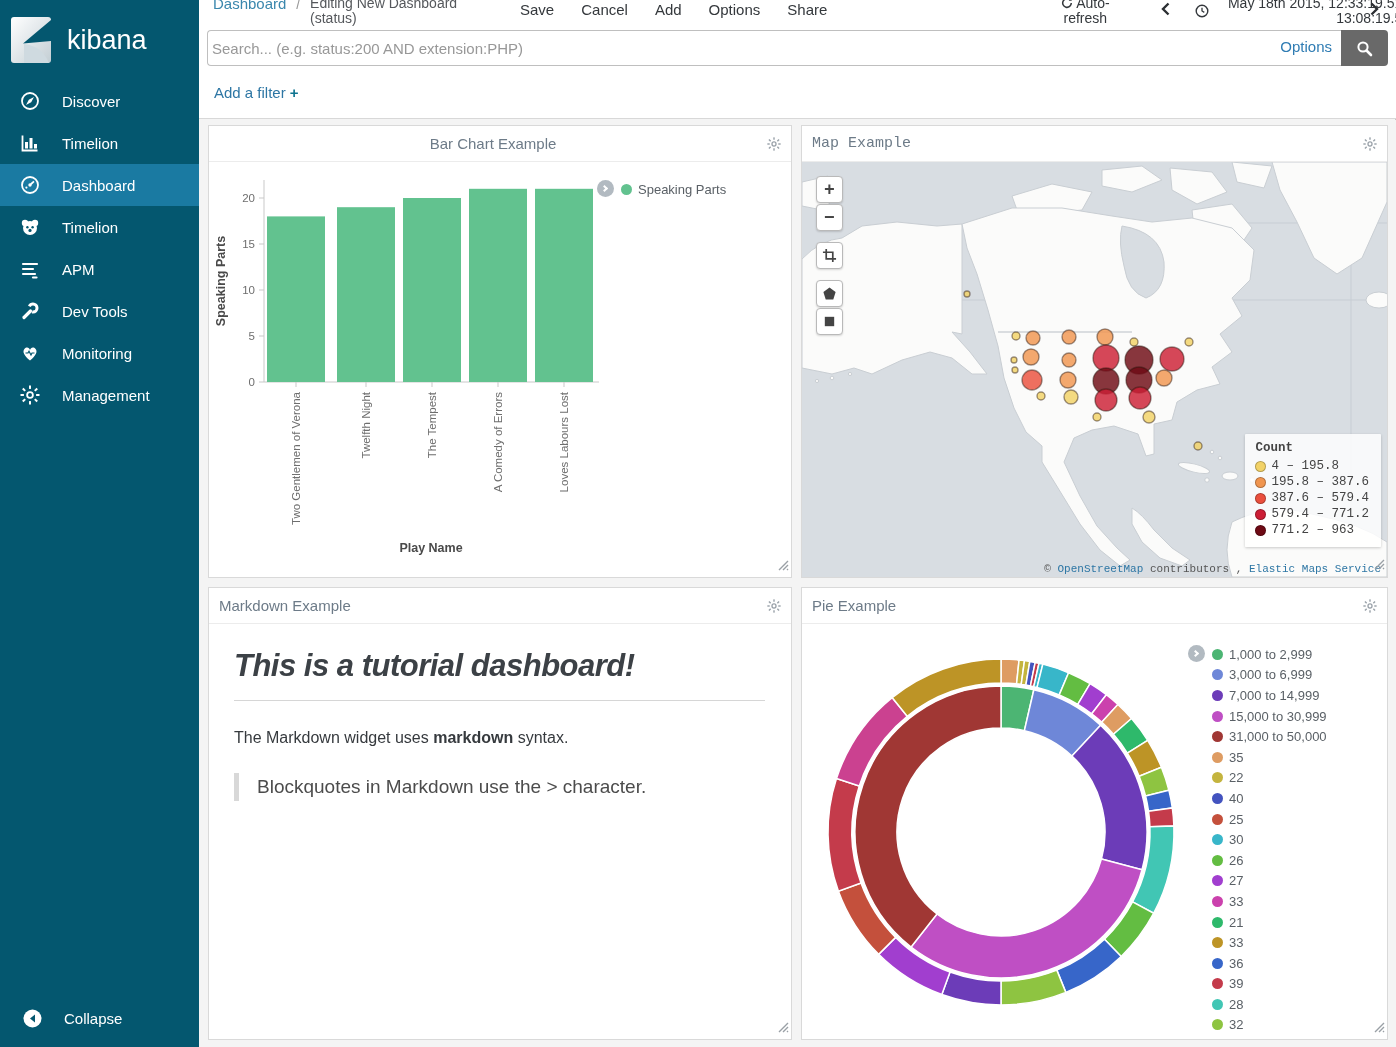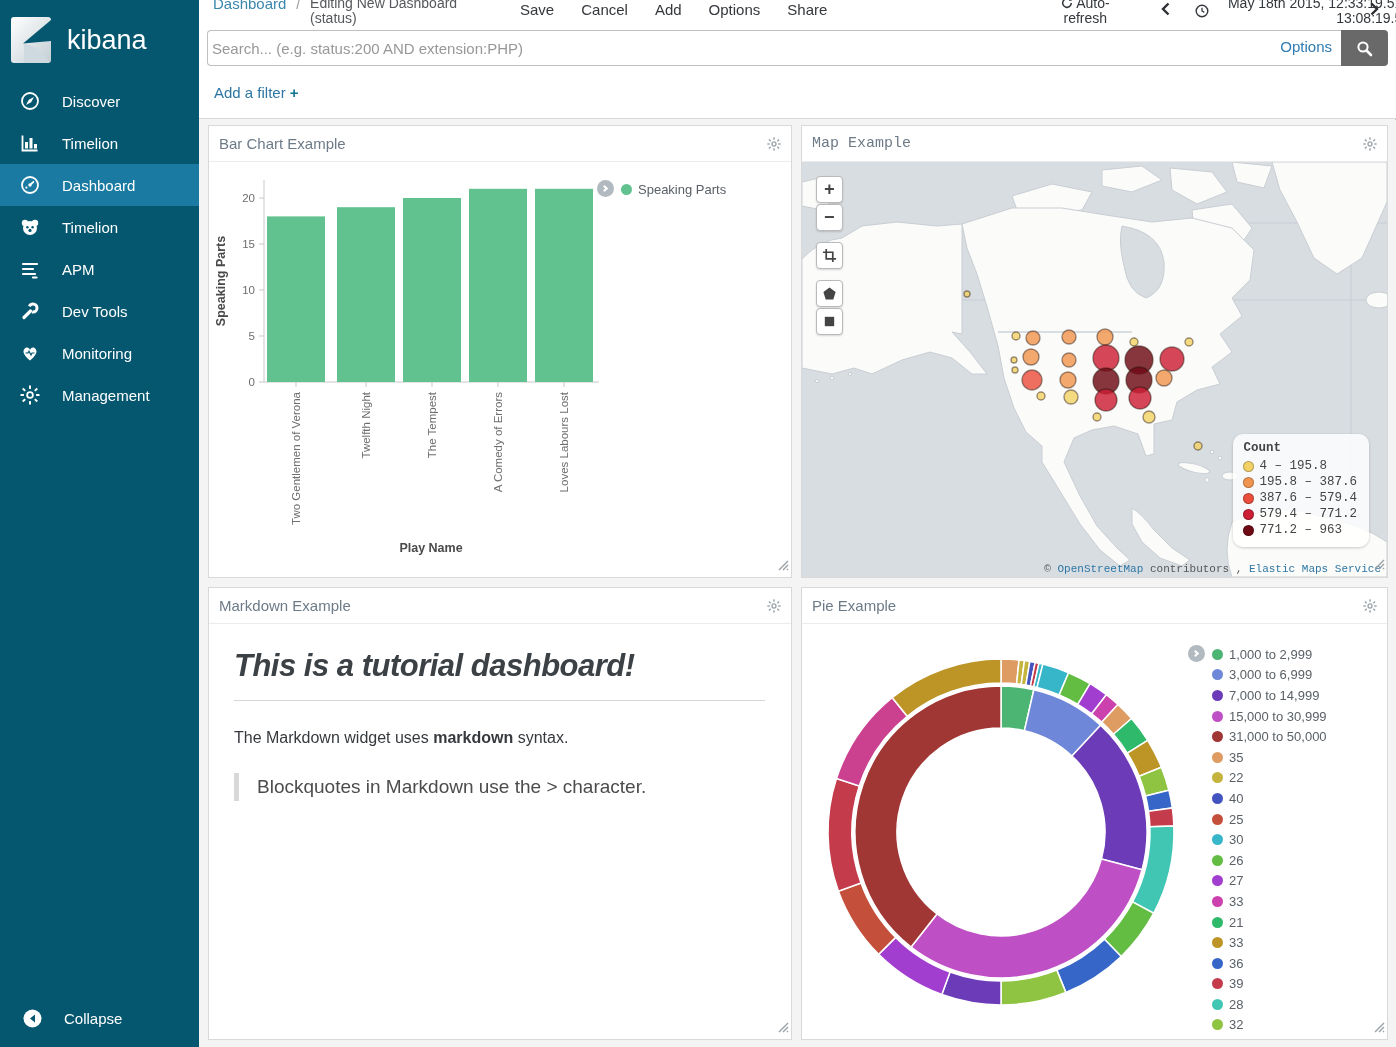--- a/index.html
+++ b/index.html
@@ -48,21 +48,21 @@
   .search-options{position:absolute;right:56px;top:8px;color:#2f7cb3;font-size:15px;cursor:pointer;}
   .search-btn{width:47px;height:36px;background:#696969;border:none;border-radius:0 4px 4px 0;cursor:pointer;
               display:flex;align-items:center;justify-content:center;}
   .filter-row{height:53px;display:flex;align-items:center;padding-left:15px;}
   .add-filter{color:var(--link);font-size:15px;cursor:pointer;}
   .add-filter b{color:#0f7490;font-weight:bold;margin-left:4px;}
 
   
   .dash{position:absolute;left:0;top:120px;width:1197px;height:927px;background:var(--page-bg);}
   .panel{position:absolute;background:#fff;border:1px solid var(--panel-border);}
-  .panel-bar{left:9px;top:5px;width:584px;height:453px;}
+  .panel-bar{left:9px;top:5px;width:584px;height:453px;text-align:center;}
   .panel-map{left:602px;top:5px;width:587px;height:453px;font-family:Liberation Mono, monospace;}
   .panel-md{left:9px;top:467px;width:584px;height:453px;}
   .panel-pie{left:602px;top:467px;width:587px;height:453px;}
   .panel-header{height:36px;display:flex;align-items:center;padding:0 10px;border-bottom:1px solid #ececec;}
   .panel-title{font-size:15px;color:var(--title);flex:1;}
   .gear-btn{cursor:pointer;display:flex;}
   .panel-content{position:relative;height:415px;}
   .resize-handle{position:absolute;right:2px;bottom:2px;cursor:nwse-resize;}
 
   
@@ -73,21 +73,21 @@
   .legend-list li{display:flex;align-items:center;height:20.6px;font-size:13px;color:#5a6066;cursor:pointer;white-space:nowrap;}
   .legend-list .dot{width:11px;height:11px;border-radius:50%;margin-right:6px;flex:0 0 11px;}
 
   
   .map-wrap{position:absolute;inset:0;overflow:hidden;}
   .map-controls{position:absolute;left:14px;top:14px;}
   .map-btn{width:27px;height:27px;background:#fff;border:1px solid #b9b9b9;border-radius:4px;display:flex;
            align-items:center;justify-content:center;font-size:18px;font-weight:bold;color:#444;cursor:pointer;
            box-shadow:0 1px 2px rgba(0,0,0,.15);margin-bottom:1px;}
   .map-btn.sp{margin-top:11px;}
-  .map-legend{position:absolute;right:18px;bottom:30px;background:rgba(255,255,255,.82);border-radius:10px;
+  .map-legend{position:absolute;right:6px;bottom:30px;background:rgba(255,255,255,.82);border-radius:1px;
               padding:7px 12px 9px 10px;box-shadow:0 1px 3px rgba(0,0,0,.2);}
   .map-legend-title{font-size:12.5px;font-weight:bold;color:#444;margin-bottom:3px;}
   .map-legend ul{list-style:none;}
   .map-legend li{display:flex;align-items:center;font-size:12.5px;color:#444;height:16px;}
   .map-legend .dot{width:11px;height:11px;border-radius:50%;margin-right:5px;border:1px solid rgba(0,0,0,.25);}
   .map-attr{position:absolute;right:6px;bottom:2px;font-size:11px;color:#555;}
   .map-attr a{color:var(--link);text-decoration:none;cursor:pointer;}
 
   
   .md-body{padding:24px 26px 0 25px;color:#3c4146;}

